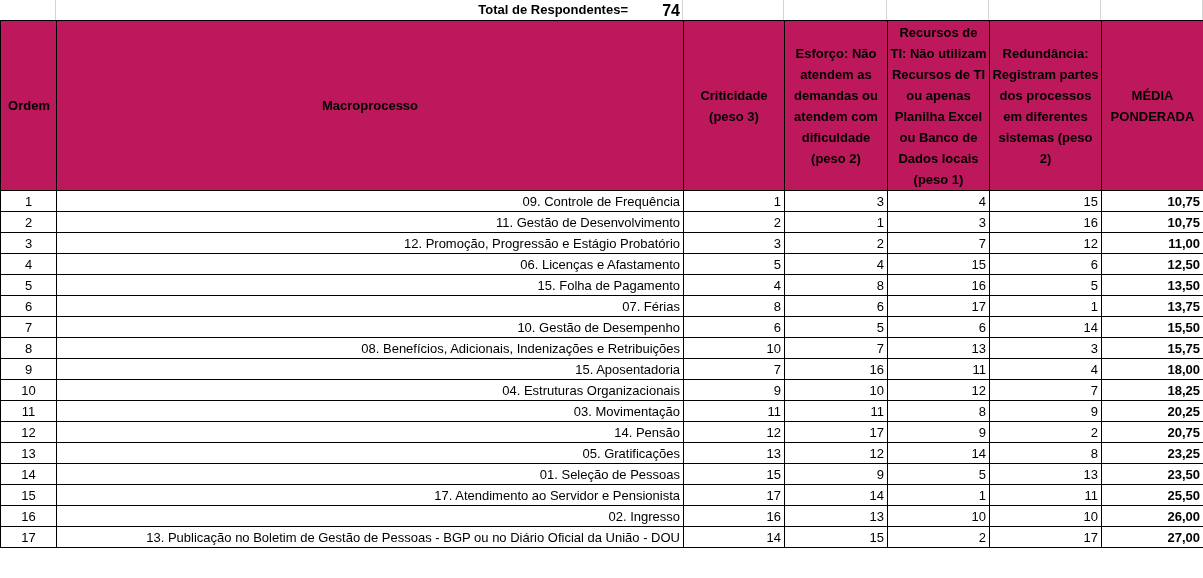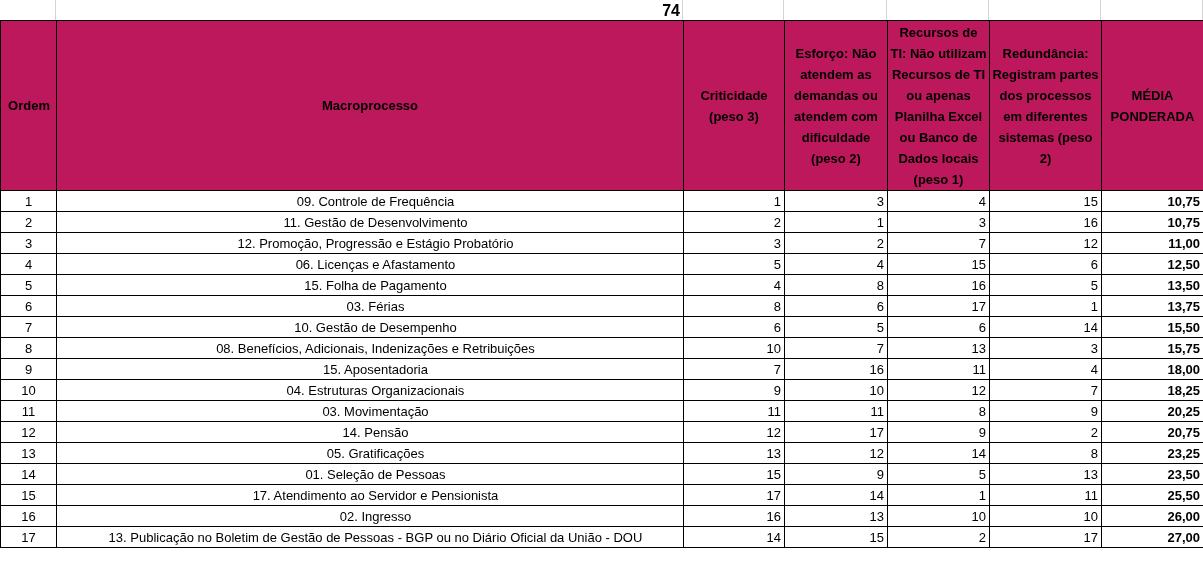--- a/index.html
+++ b/index.html
@@ -7,37 +7,38 @@
   .sheet { position: relative; width: 1203px; height: 578px; }
   .toprow { position: absolute; left: 0; top: 0; width: 1203px; height: 21px; border-bottom: 1px solid #000; box-sizing: border-box; }
   .toprow .gcell { position: absolute; top: 0; height: 20px; border-right: 1px solid #d4d4d4; box-sizing: border-box; }
   .total-label { position: absolute; left: 420px; top: 2px; width: 208px; text-align: right; font-weight: bold; font-size: 13px; }
   .total-value { position: absolute; left: 630px; top: 2px; width: 50px; text-align: right; font-weight: bold; font-size: 16px; }
   table { position: absolute; left: 0; top: 20px; border-collapse: collapse; table-layout: fixed; width: 1203px; }
   th, td { border: 1px solid #000; box-sizing: border-box; font-size: 13px; overflow: hidden; white-space: nowrap; }
   th { background: #be185d; font-weight: bold; text-align: center; vertical-align: middle; white-space: normal; line-height: 21px; padding: 0 2px; height: 170px; }
   td { height: 21px; line-height: 19px; padding: 0 3px; }
   td.ordem { text-align: center; }
-  td.macro { text-align: center; padding-left: 14px; }
+  td.macro { text-align: right; padding-left: 14px; }
   td.num { text-align: right; }
   td.media { text-align: right; font-weight: bold; }
   th.ordem-h { text-align: center; padding-left: 3px; }
 </style>
 </head>
 <body>
 
 <div class="sheet">
   <div class="toprow">
     <div class="gcell" style="left:0;width:56px;"></div>
     <div class="gcell" style="left:56px;width:627px;"></div>
     <div class="gcell" style="left:683px;width:101px;"></div>
     <div class="gcell" style="left:784px;width:103px;"></div>
     <div class="gcell" style="left:887px;width:102px;"></div>
     <div class="gcell" style="left:989px;width:112px;"></div>
     <div class="gcell" style="left:1101px;width:102px;"></div>
+    <span class="total-label">Total de Respondentes=</span>
     <span class="total-value">74</span>
   </div>
 
   <table>
     <colgroup>
       <col style="width:56px">
       <col style="width:627px">
       <col style="width:101px">
       <col style="width:103px">
       <col style="width:102px">
@@ -96,21 +97,21 @@
           <td class="ordem">5</td>
           <td class="macro">15. Folha de Pagamento</td>
           <td class="num">4</td>
           <td class="num">8</td>
           <td class="num">16</td>
           <td class="num">5</td>
           <td class="media">13,50</td>
         </tr>
         <tr>
           <td class="ordem">6</td>
-          <td class="macro">03. Férias</td>
+          <td class="macro">07. Férias</td>
           <td class="num">8</td>
           <td class="num">6</td>
           <td class="num">17</td>
           <td class="num">1</td>
           <td class="media">13,75</td>
         </tr>
         <tr>
           <td class="ordem">7</td>
           <td class="macro">10. Gestão de Desempenho</td>
           <td class="num">6</td>

